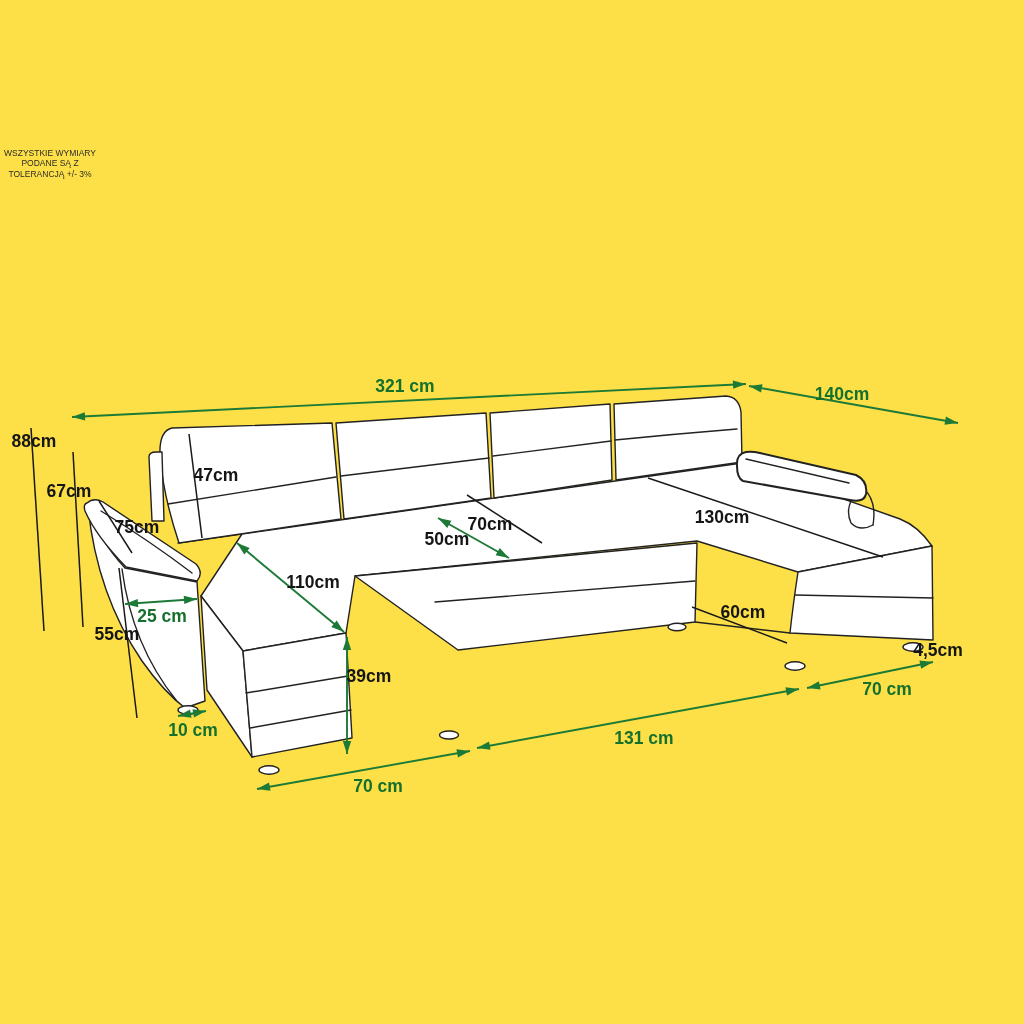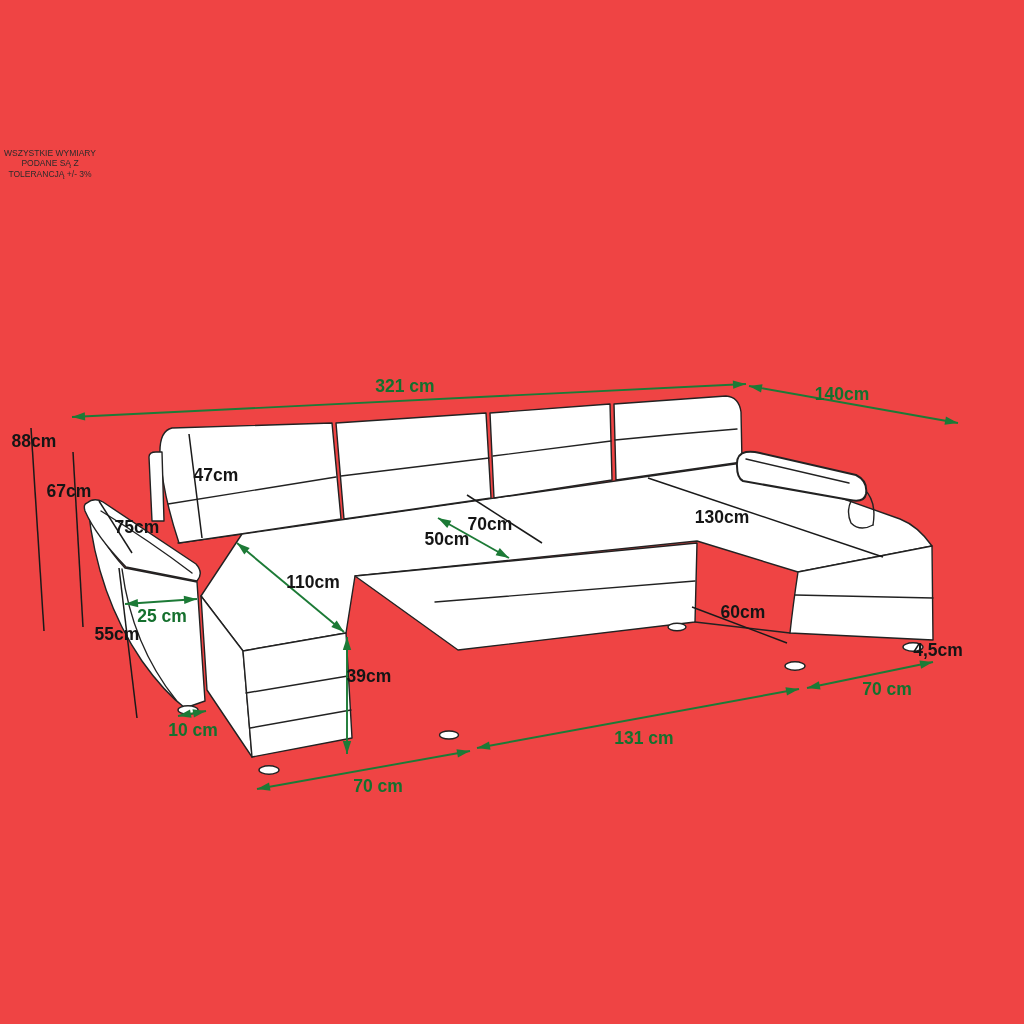--- a/index.html
+++ b/index.html
@@ -1,19 +1,19 @@
 <!DOCTYPE html>
 <html><head>
 <meta charset="utf-8">
 <style>
   html,body{margin:0;padding:0;background:#fff;}
   .canvas{
     position:relative;
     width:1024px;height:1024px;
-    background:#ef4444;
+    background:#fde047;
     overflow:hidden;
     font-family:"Liberation Sans", sans-serif;
   }
   .tolerance-note{
     position:absolute;
     left:4px;top:148px;width:92px;
     font-size:8.5px;line-height:1.22;
     color:#2b2b2b;text-align:center;
     white-space:pre-line;
     font-family:"Liberation Sans", sans-serif;

